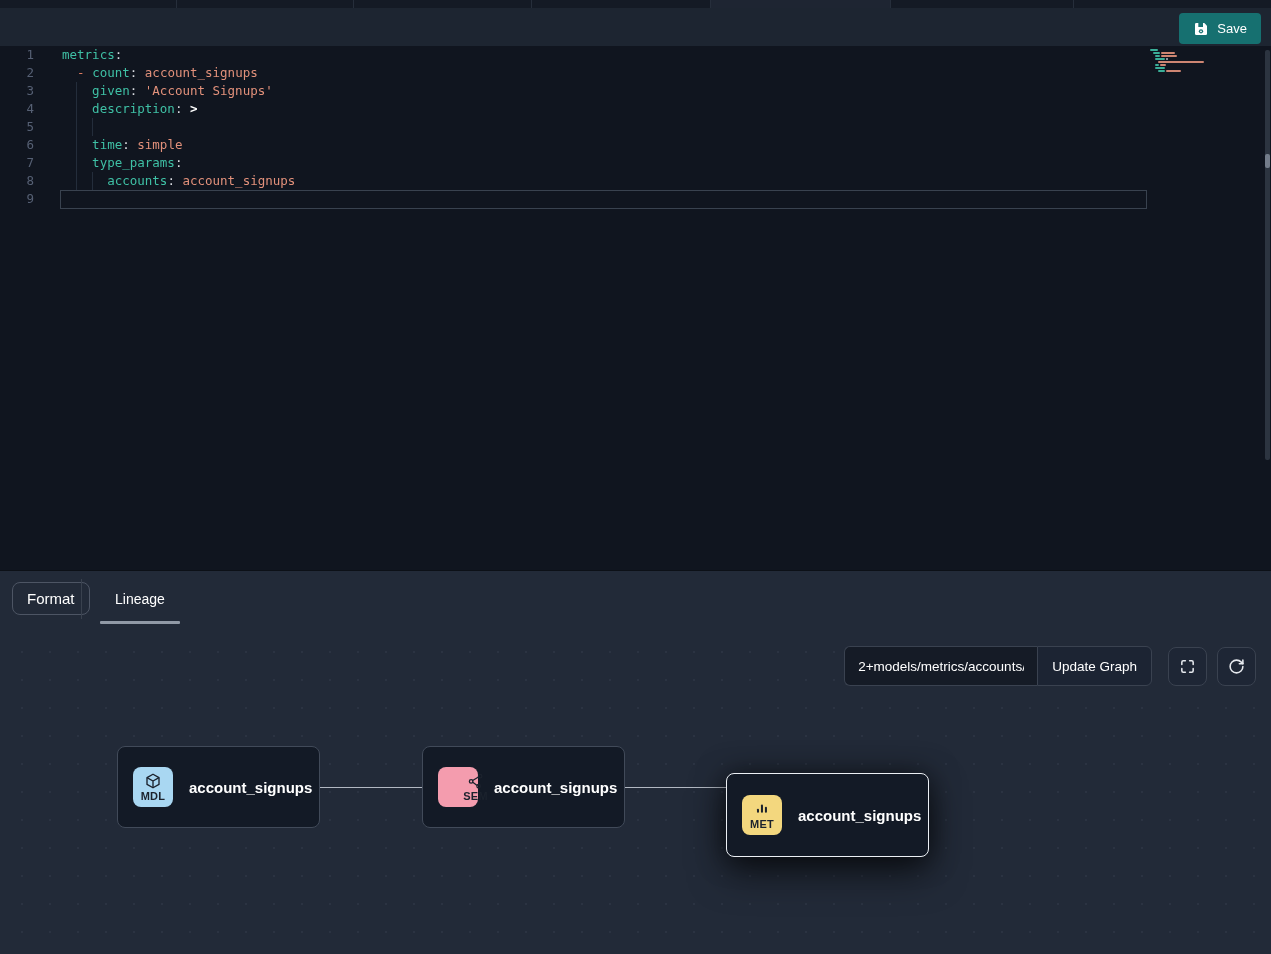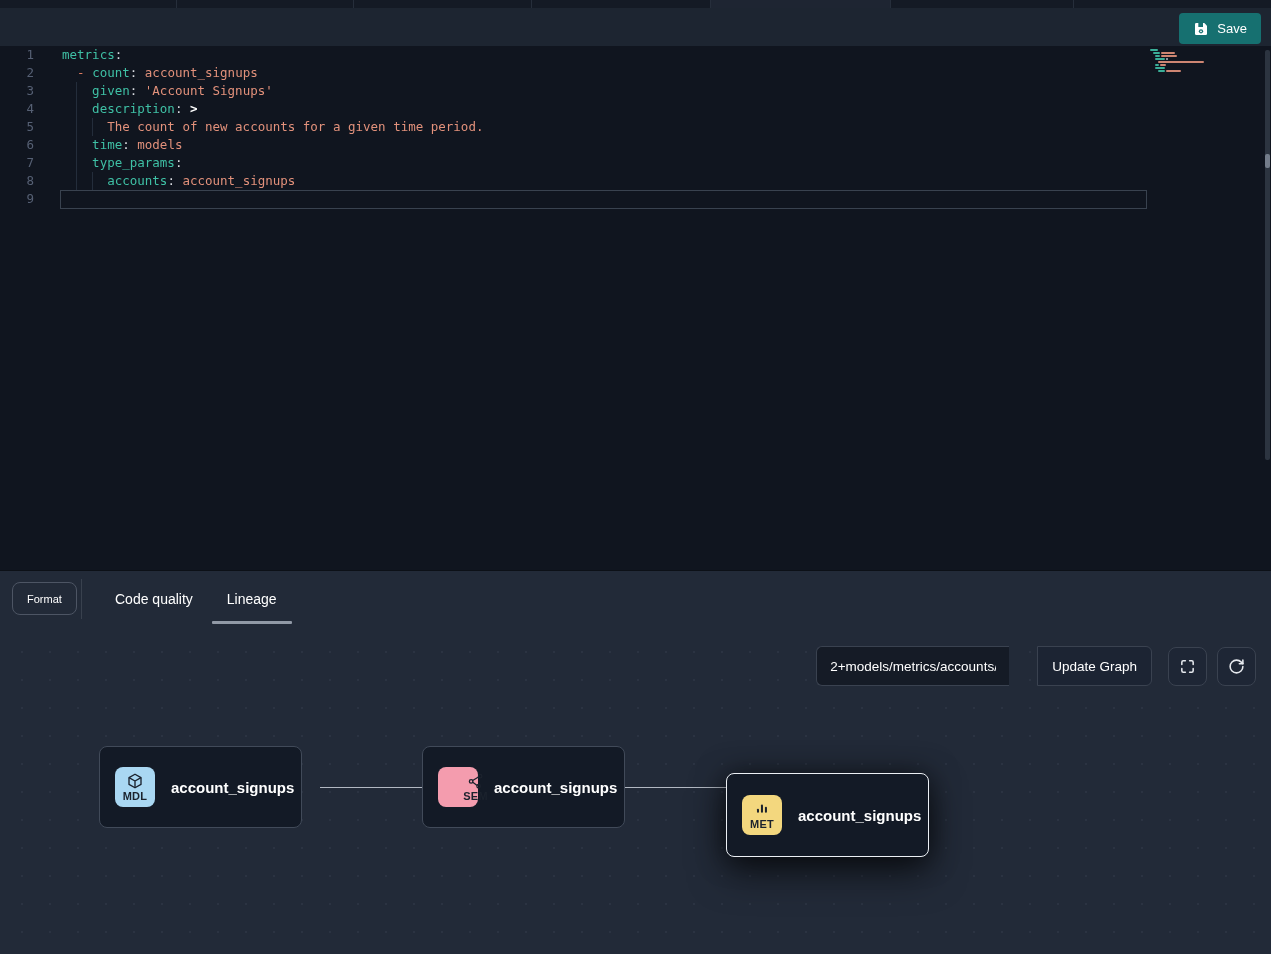--- a/index.html
+++ b/index.html
@@ -42,27 +42,27 @@
   .mm-seg { height:2px; border-radius:1px; opacity:.9; }
   .sb-track { position:absolute; right:1px; top:4px; width:5px; height:410px; background:#2c3440; border-radius:2px; }
   .sb-thumb { position:absolute; right:1px; top:108px; width:5px; height:14px; background:#737c8a; border-radius:2px; }
 
   
   .bottom-panel { position:absolute; top:570px; left:0; width:1271px; height:384px; background:#222a38; border-top:1px solid #0c1017; }
   .canvas { position:absolute; top:55px; left:0; right:0; bottom:0;
     background-image:radial-gradient(circle, #2b3342 1px, transparent 1.3px);
     background-size:28px 28px; background-position:8px 12px; }
 
-  .format-btn { position:absolute; left:12px; top:11px; height:33px; padding:0 14px; background:transparent; border:1px solid #4d5564; border-radius:8px; color:#fff; font-size:11px; font-family:inherit; cursor:pointer; }
+  .format-btn { position:absolute; left:12px; top:11px; height:33px; padding:0 14px; background:transparent; border:1px solid #4d5564; border-radius:8px; color:#fff; font-size:15px; font-family:inherit; cursor:pointer; }
   .toolbar-divider { position:absolute; left:81px; top:8px; width:1px; height:40px; background:#39414e; }
   .tabs { position:absolute; left:98px; top:0; height:55px; display:flex; }
   .tab { position:relative; height:55px; display:flex; align-items:center; padding:0 17px; font-size:14px; color:#fff; cursor:pointer; }
   .tab.active::after { content:""; position:absolute; left:2px; right:2px; bottom:2px; height:3px; background:#9199a6; border-radius:1px; }
 
-  .ctrl-group { position:absolute; top:75px; right:119px; display:flex; height:40px;gap:28px; }
+  .ctrl-group { position:absolute; top:75px; right:119px; display:flex; height:40px; }
   .selector-input { width:193px; height:40px; background:#151b26; border:1px solid #3a4250; border-right:none; border-radius:6px 0 0 6px; color:#fff; font-size:13.5px; padding:0 13px; font-family:inherit; outline:none; }
   .update-btn { height:40px; border:1px solid #3a4250; border-radius:0 6px 6px 0; background:#1c2433; color:#fff; font-size:13.5px; padding:0 14px; font-family:inherit; cursor:pointer; }
   .icon-btn { position:absolute; top:76px; width:39px; height:39px; border:1px solid #3a4250; border-radius:8px; background:#1e2635; display:flex; align-items:center; justify-content:center; cursor:pointer; padding:0; }
   .icon-btn.fullscreen { right:64px; }
   .icon-btn.refresh { right:15px; }
 
   
   .node { position:absolute; top:175px; width:203px; height:82px; background:#131a26; border:1px solid #414a59; border-radius:8px; display:flex; align-items:center; padding-left:15px; cursor:pointer; }
   .node.selected { border:1.5px solid #ecf0f5; top:174px; height:84px;
     box-shadow:0 16px 36px rgba(0,0,0,.55), 0 0 28px rgba(0,0,0,.5);margin-top:28px; }
@@ -113,25 +113,25 @@
       <div class="code-row">
         <span class="gutter">3</span>
         <span class="code"><span class="tok-ws">    </span><span class="tok-key">given</span><span class="tok-pun">:</span><span class="tok-ws"> </span><span class="tok-str">'Account Signups'</span></span>
       </div>
       <div class="code-row">
         <span class="gutter">4</span>
         <span class="code"><span class="tok-ws">    </span><span class="tok-key">description</span><span class="tok-pun">:</span><span class="tok-ws"> </span><span class="tok-bold">&gt;</span></span>
       </div>
       <div class="code-row">
         <span class="gutter">5</span>
-        <span class="code"><span class="tok-ws">      </span><span class="tok-val">The count of new accounts for a given time period.</span></span>
+        <span class="code"><span class="tok-ws">      </span></span>
       </div>
       <div class="code-row">
         <span class="gutter">6</span>
-        <span class="code"><span class="tok-ws">    </span><span class="tok-key">time</span><span class="tok-pun">:</span><span class="tok-ws"> </span><span class="tok-val">models</span></span>
+        <span class="code"><span class="tok-ws">    </span><span class="tok-key">time</span><span class="tok-pun">:</span><span class="tok-ws"> </span><span class="tok-val">simple</span></span>
       </div>
       <div class="code-row">
         <span class="gutter">7</span>
         <span class="code"><span class="tok-ws">    </span><span class="tok-key">type_params</span><span class="tok-pun">:</span></span>
       </div>
       <div class="code-row">
         <span class="gutter">8</span>
         <span class="code"><span class="tok-ws">      </span><span class="tok-key">accounts</span><span class="tok-pun">:</span><span class="tok-ws"> </span><span class="tok-val">account_signups</span></span>
       </div>
       <div class="code-row current">
@@ -177,21 +177,20 @@
   <div class="sb-track"></div>
   <div class="sb-thumb"></div>
 </div>
 
 <div class="bottom-panel">
   <div class="canvas"></div>
 
   <button class="format-btn">Format</button>
   <div class="toolbar-divider"></div>
   <div class="tabs" id="panel-tabs">
-      <div class="tab">Code quality</div>
       <div class="tab active">Lineage</div>
     </div>
 
   <div class="ctrl-group">
     <input class="selector-input" value="2+models/metrics/accounts/" style="">
     <button class="update-btn">Update Graph</button>
   </div>
 
   <button class="icon-btn fullscreen">
     <span style="display:flex;">
@@ -208,21 +207,21 @@
       <svg width="17" height="17" viewBox="0 0 24 24" fill="none" stroke="#e6e9ee" stroke-width="2.2" stroke-linecap="round" stroke-linejoin="round">
         <path d="M21 12a9 9 0 1 1-9-9c2.52 0 4.93 1 6.74 2.74L21 8"></path>
           <path d="M21 3v5h-5"></path>
       </svg>
     </span>
   </button>
 
   <div class="edge e1"></div>
   <div class="edge e2"></div>
   <div id="nodes">
-      <div class="node" style="left: 99px;">
+      <div class="node" style="left: 117px;">
         <div class="badge" style="background: rgb(169, 215, 242);">
           <span style="display: flex;">
             <svg width="18" height="18" viewBox="0 0 24 24" fill="none" stroke="#1b222d" stroke-width="1.8" stroke-linejoin="round">
               <path d="M12 3l8 4.5v9L12 21l-8-4.5v-9L12 3z"></path>
               <path d="M4 7.5l8 4.5 8-4.5M12 12v9"></path>
             </svg>
           </span>
           <div class="b-label">MDL</div>
         </div>
         <div class="node-label">account_signups</div>

